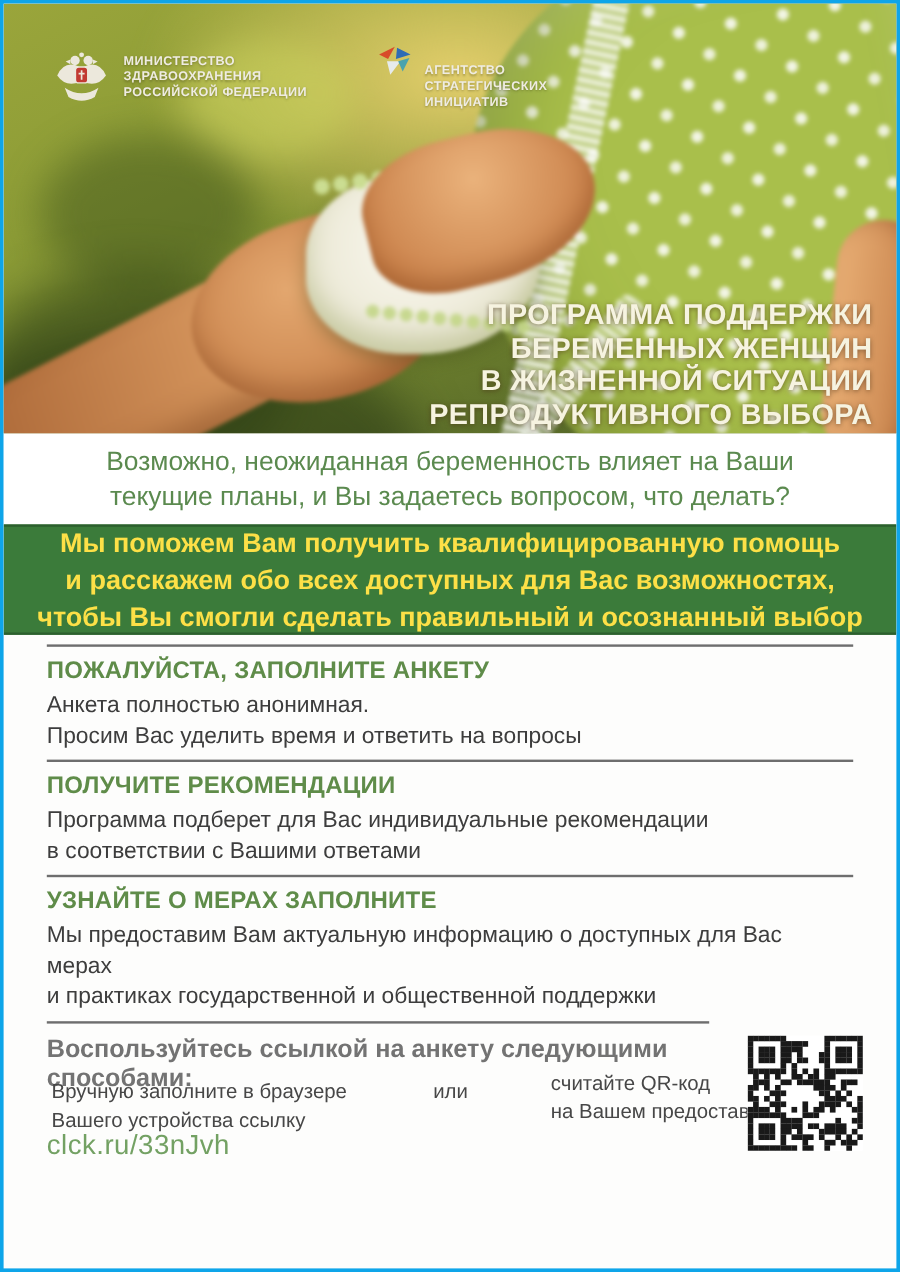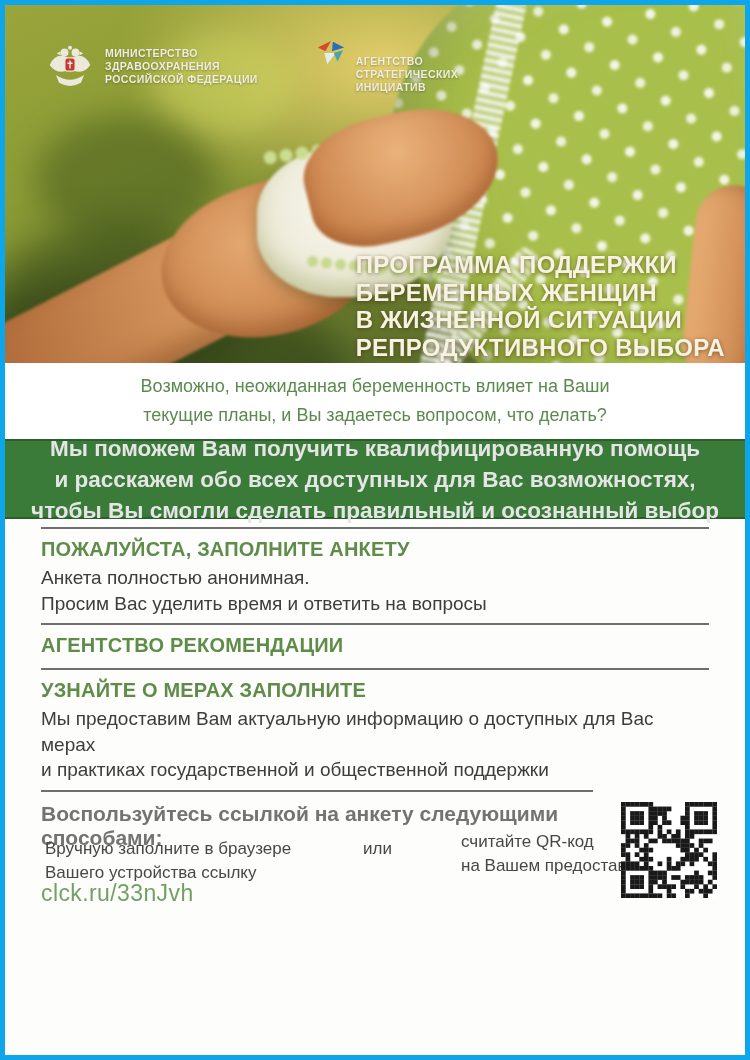--- a/index.html
+++ b/index.html
@@ -1,18 +1,18 @@
 <!DOCTYPE html>
 <html><head>
 <meta charset="utf-8">
 <style>
   html,body{margin:0;padding:0;background:#e9e9e9;}
   .poster{
     position:relative;width:750px;height:1060px;box-sizing:border-box;
-    border:5px solid #0ea5e9;background:#fdfdfc;overflow:hidden;
+    border:3px solid #0ea5e9;background:#fdfdfc;overflow:hidden;
     font-family:"Liberation Sans", sans-serif;
   }
   
   .photo{position:relative;width:100%;height:358px;overflow:hidden;
     background:linear-gradient(155deg,#9aa53b 0%,#8c9c36 28%,#75872f 55%,#5a6c2a 80%,#4c5f25 100%);}
   .photo-art{position:absolute;inset:0;filter:blur(1.6px);}
   .photo-art > div{position:absolute;}
   .glow{left:110px;top:-90px;width:540px;height:300px;border-radius:50%;
     background:radial-gradient(closest-side,rgba(244,216,118,.85),rgba(244,216,118,0));filter:blur(8px);}
   .bokeh1{left:30px;top:110px;width:180px;height:130px;border-radius:50%;background:rgba(66,86,28,.5);filter:blur(16px);}
@@ -52,29 +52,29 @@
     background-size:14px 22px;background-repeat:repeat-x;opacity:.9;}
   
   .logos{position:absolute;left:40px;top:34px;display:flex;align-items:flex-start;}
   .ministry{display:flex;align-items:flex-start;}
   .ministry svg{margin-top:2px;}
   .logo-text{color:#efece2;font-weight:bold;font-size:10.5px;line-height:13px;letter-spacing:.4px;
     margin:8px 0 0 10px;white-space:pre-line;text-shadow:0 1px 2px rgba(60,60,20,.4);}
   .asi{display:flex;align-items:flex-start;margin-left:56px;}
   .asi .logo-text{margin-top:16px;margin-left:8px;}
   
-  .photo-title{position:absolute;right:20px;top:246px;text-align:left;color:#f6f3e0;
+  .photo-title{position:absolute;right:20px;top:246px;text-align:right;color:#f6f3e0;
     font-size:24px;font-weight:bold;line-height:27.5px;white-space:pre-line;
     text-shadow:0 1px 4px rgba(70,45,20,.6);letter-spacing:.3px;margin-left:12px;}
   
   .question{height:76px;display:flex;align-items:center;justify-content:center;text-align:center;
-    color:#5b8a4f;font-size:18px;font-weight:500;line-height:29px;white-space:pre-line;background:#fff;}
-  
-  .banner{height:80px;display:flex;align-items:center;justify-content:center;text-align:center;
-    color:#e5e5e5;font-size:22.5px;font-weight:bold;line-height:31px;white-space:pre-line;
+    color:#5b8a4f;font-size:22px;font-weight:500;line-height:29px;white-space:pre-line;background:#fff;}
+  
+  .banner{height:92px;display:flex;align-items:center;justify-content:center;text-align:center;
+    color:#fde047;font-size:22.5px;font-weight:bold;line-height:31px;white-space:pre-line;
     box-shadow:inset 0 2px 0 #2c5f2e, inset 0 -2px 0 #2c5f2e;}
   
   .steps{margin:8px 36px 0 36px;}
   .step{border-top:2px solid #6e6e6e;padding:9px 0 7px 0;}
   .step-heading{color:#5f8c49;font-size:20px;font-weight:bold;letter-spacing:.2px;margin:0 0 4px 0;}
   .step-body{color:#3d3d3d;font-size:19px;line-height:25.5px;white-space:pre-line;}
   
   .footer{position:relative;height:140px;margin:0 28px 0 36px;}
   .footer-rule{position:absolute;top:0;left:0;width:552px;height:2px;background:#6e6e6e;}
   .footer-lead{position:absolute;top:12px;left:0;max-width:560px;color:#737373;font-size:21px;font-weight:bold;}
@@ -154,21 +154,23 @@
 и расскажем обо всех доступных для Вас возможностях,
 чтобы Вы смогли сделать правильный и осознанный выбор</div>
 
   <div class="steps">
     <div class="step">
       <div class="step-heading">ПОЖАЛУЙСТА, ЗАПОЛНИТЕ АНКЕТУ</div>
       <div class="step-body">Анкета полностью анонимная.
 Просим Вас уделить время и ответить на вопросы</div>
     </div>
     <div class="step">
-      <div class="step-heading">АГЕНТСТВО РЕКОМЕНДАЦИИ</div>
+      <div class="step-heading">ПОЛУЧИТЕ РЕКОМЕНДАЦИИ</div>
+      <div class="step-body">Программа подберет для Вас индивидуальные рекомендации
+в соответствии с Вашими ответами</div>
     </div>
     <div class="step">
       <div class="step-heading">УЗНАЙТЕ О МЕРАХ ЗАПОЛНИТЕ</div>
       <div class="step-body">Мы предоставим Вам актуальную информацию о доступных для Вас мерах
 и практиках государственной и общественной поддержки</div>
     </div>
   </div>
 
   <div class="footer">
     <div class="footer-rule"></div>

